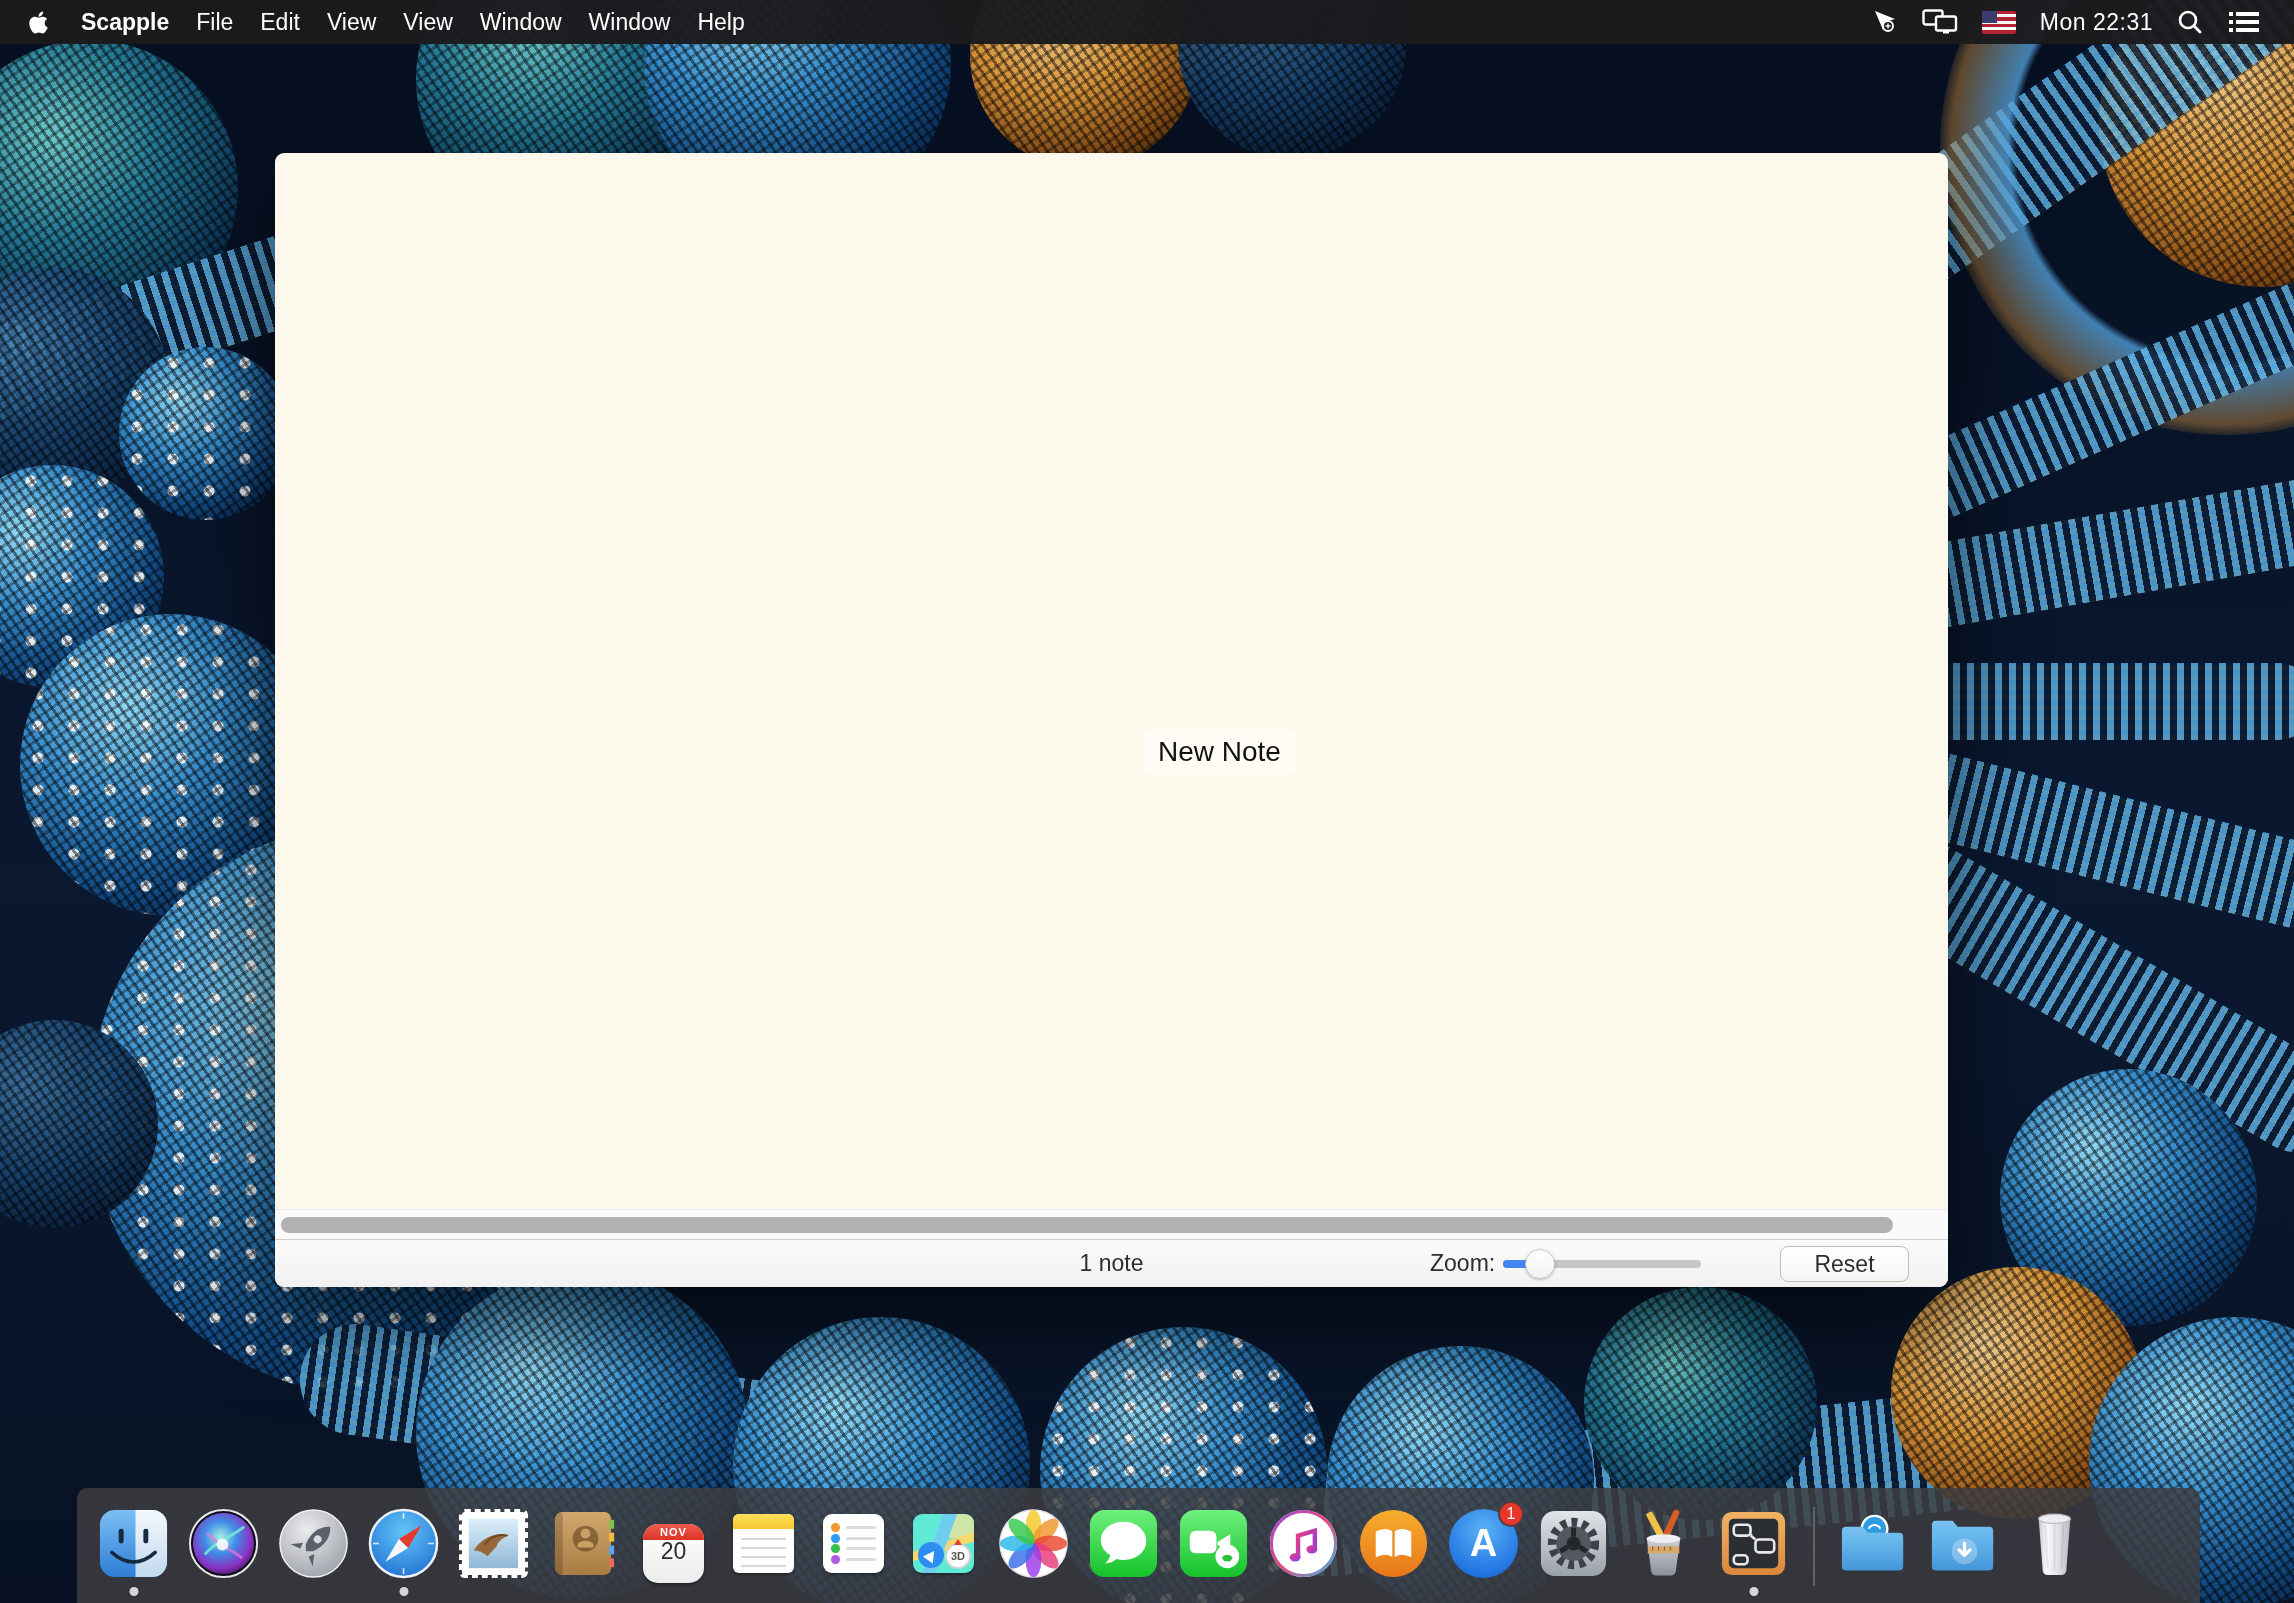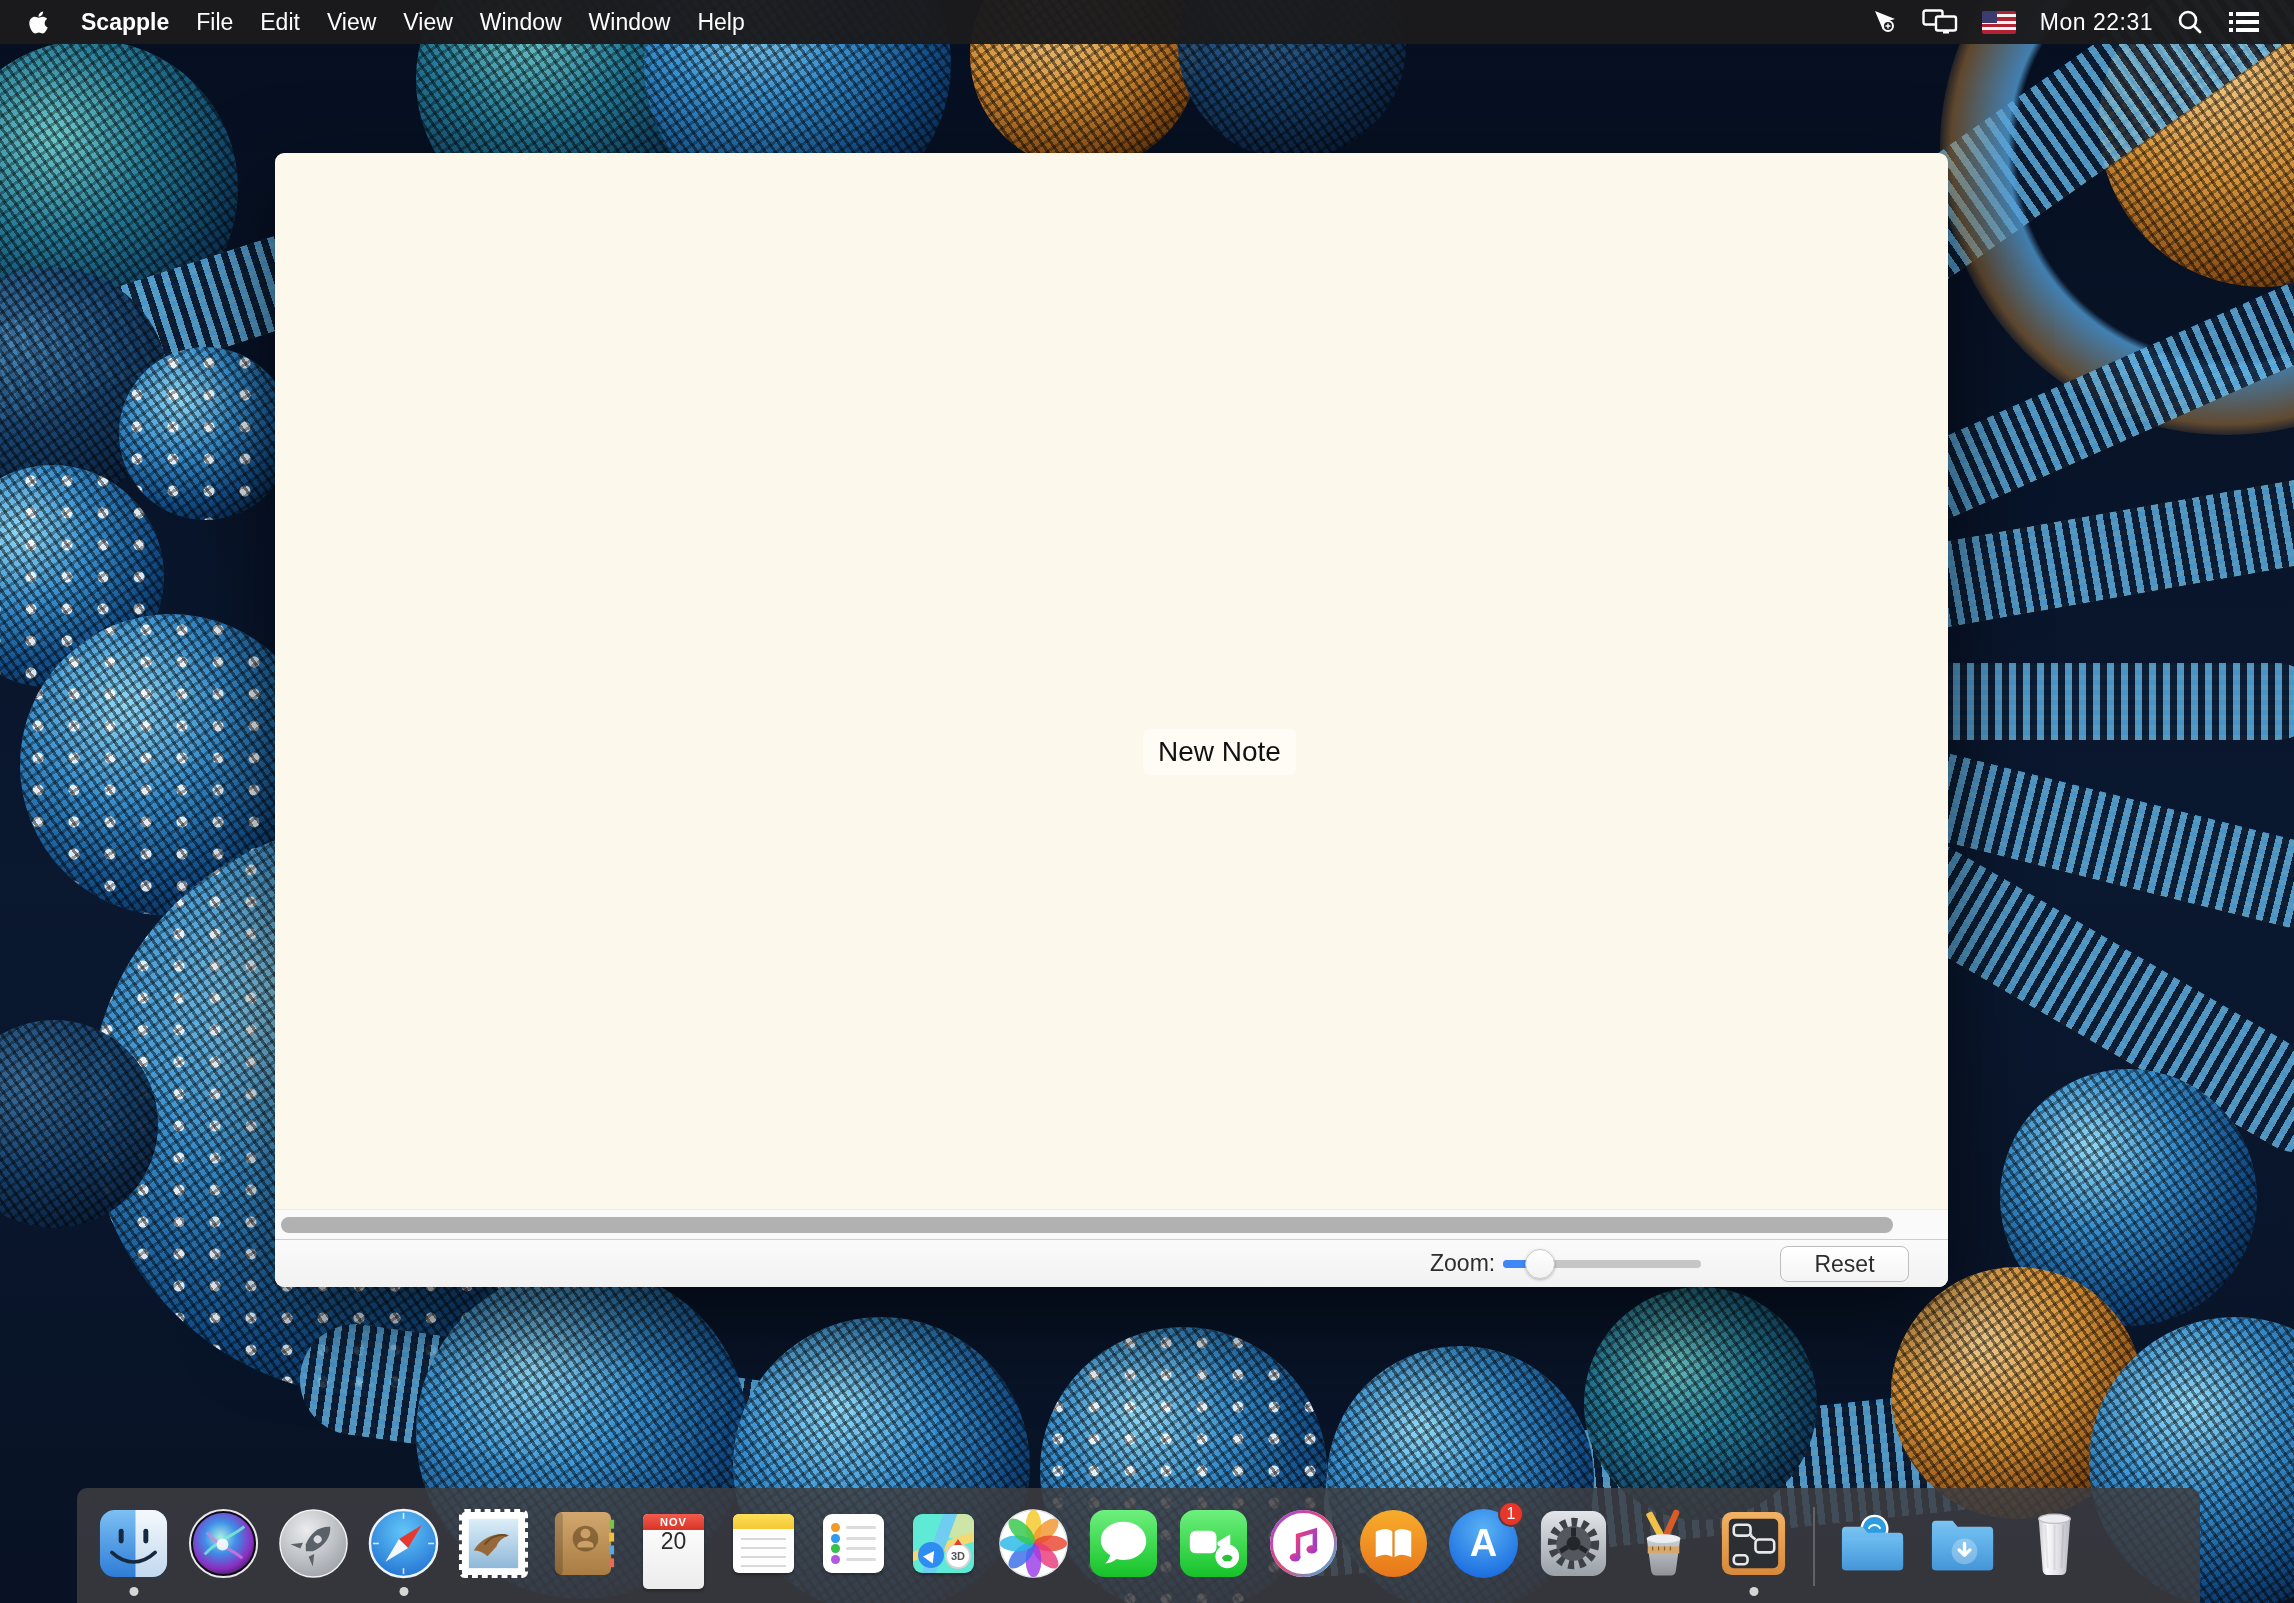--- a/index.html
+++ b/index.html
@@ -82,21 +82,21 @@
     display:flex; align-items:flex-start; padding:19px 20px 0 20px; gap:17px; }
   .dock-item { position:relative; width:73px; height:73px; flex:0 0 auto; }
   .dock-item svg { width:73px; height:73px; display:block; }
   .run-dot { position:absolute; left:50%; bottom:-16px; transform:translateX(-50%);
     width:9px; height:9px; border-radius:50%; background:#d6d6d6; }
   .dock-divider { width:2px; height:79px; margin:0 6px; align-self:flex-start;
     background:rgba(255,255,255,.22); flex:0 0 auto; }
 
   
   .ic-cal { width:73px; height:73px; position:relative; }
-  .ic-cal .cal-body { position:absolute; left:6px; top:7px; width:61px; height:75px; border-radius:5px;
+  .ic-cal .cal-body { position:absolute; left:6px; top:17px; width:61px; height:59px; border-radius:15px;
     background:linear-gradient(180deg,#ffffff,#ececec); box-shadow:0 2px 3px rgba(0,0,0,.35); overflow:hidden; }
   .ic-cal .cal-top { position:absolute; left:0; top:0; width:100%; height:16px; background:linear-gradient(180deg,#f15b4e,#d93425);
     color:#fff; font-size:11px; font-weight:bold; text-align:center; line-height:16px; letter-spacing:1px; }
   .ic-cal .cal-day { position:absolute; left:0; top:14px; width:100%; text-align:center; font-size:23px; color:#2b2b2b; font-weight:400; }
   .ic-notes { position:absolute; left:6px; top:7px; width:61px; height:59px; border-radius:6px; overflow:hidden;
     background:linear-gradient(180deg,#ffffff 0 16px, #fdfdfd 16px), #fff; box-shadow:0 2px 3px rgba(0,0,0,.35); }
   .ic-notes::before { content:""; position:absolute; left:0; top:0; width:100%; height:15px;
     background:linear-gradient(180deg,#fbe05a,#f5c832); }
   .ic-notes::after { content:""; position:absolute; left:8px; right:8px; top:24px; height:30px;
     background:repeating-linear-gradient(180deg, #d9d9d9 0 2px, transparent 2px 9px); }
@@ -216,20 +216,21 @@
 
   <div class="canvas">
     <div class="note">New Note</div>
   </div>
 
   <div class="hscroll">
     <div class="hthumb"></div>
   </div>
 
   <div class="statusbar">
+    <div class="note-count">1 note</div>
     <div class="zoom-label">Zoom:</div>
     <div class="zoom-slider">
       <div class="zoom-fill"></div>
       <div class="zoom-thumb"></div>
     </div>
     <div class="reset-btn">Reset</div>
   </div>
 </div>
 
 <div class="dock">

